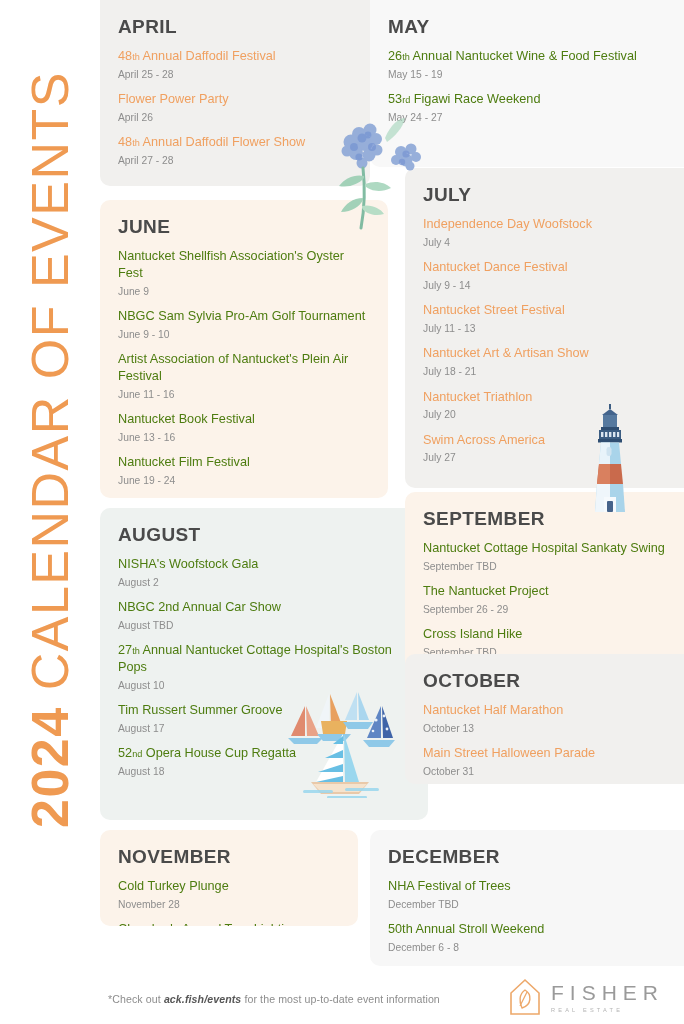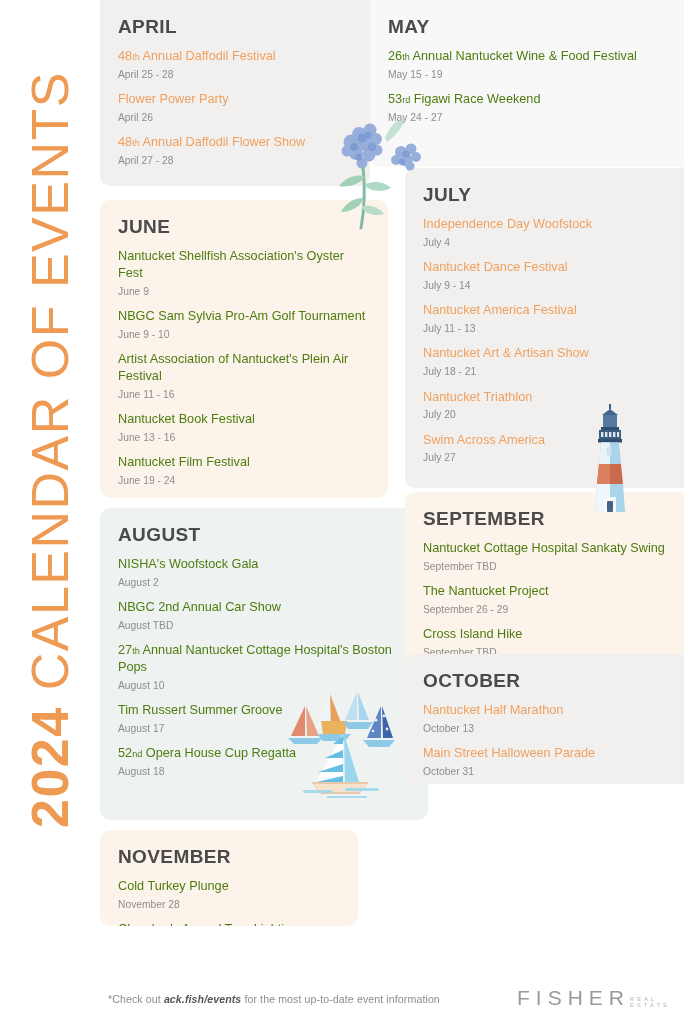--- a/index.html
+++ b/index.html
@@ -64,21 +64,21 @@
   
   .footnote{
     position:absolute; left:108px; top:993px;
     font-size:10.6px; color:#8d8d8d; letter-spacing:.1px;
   }
   .footnote b{ color:#555; font-style:italic; font-weight:700; }
 
   .logo{ position:absolute; left:508px; top:975px; width:160px; height:44px;
          display:flex; align-items:center; gap:9px; }
   .logo-mark{ width:34px; height:40px; }
-  .logo-txt{ display:flex; flex-direction:row;align-items:flex-end; }
+  .logo-txt{ display:flex; flex-direction:column; }
   .logo-name{ font-size:21px; letter-spacing:6px; color:#9a9a9a; line-height:1; }
   .logo-sub{ font-size:5.6px; letter-spacing:3.2px; color:#b4b4b4; margin-top:4px; }
 </style>
 </head>
 <body>
 
 <div class="poster">
 
   <div class="vtitle-wrap">
     <div class="vtitle">
@@ -149,21 +149,21 @@
     <div>
         <div class="ev hl">
           <div class="nm">Independence Day Woofstock</div>
           <div class="dt">July 4</div>
         </div>
         <div class="ev hl">
           <div class="nm">Nantucket Dance Festival</div>
           <div class="dt">July 9 - 14</div>
         </div>
         <div class="ev hl">
-          <div class="nm">Nantucket America Festival</div>
+          <div class="nm">Nantucket Street Festival</div>
           <div class="dt">July 11 - 13</div>
         </div>
         <div class="ev hl">
           <div class="nm">Nantucket Art &amp; Artisan Show</div>
           <div class="dt">July 18 - 21</div>
         </div>
         <div class="ev hl">
           <div class="nm">Nantucket Triathlon</div>
           <div class="dt">July 20</div>
         </div>
@@ -239,20 +239,33 @@
           <div class="nm">Cold Turkey Plunge</div>
           <div class="dt">November 28</div>
         </div>
         <div class="ev">
           <div class="nm">Chamber's Annual Tree Lighting</div>
           <div class="dt">November 29</div>
         </div>
       </div>
   </div>
 
+  <div class="card lgray" id="c-dec">
+    <div class="month">DECEMBER</div>
+    <div>
+        <div class="ev">
+          <div class="nm">NHA Festival of Trees</div>
+          <div class="dt">December TBD</div>
+        </div>
+        <div class="ev">
+          <div class="nm">50th Annual Stroll Weekend</div>
+          <div class="dt">December 6 - 8</div>
+        </div>
+      </div>
+  </div>
 
   <svg class="illus" id="ill-hydrangea" viewBox="0 0 105 112">
     <g opacity="0.92">
       <g fill="#8fa9d8">
         <circle cx="34" cy="16" r="7"></circle>
           <circle cx="45" cy="12" r="6.5"></circle>
           <circle cx="26" cy="24" r="7.5"></circle>
         <circle cx="40" cy="25" r="8"></circle>
           <circle cx="51" cy="21" r="6"></circle>
           <circle cx="31" cy="35" r="7"></circle>

